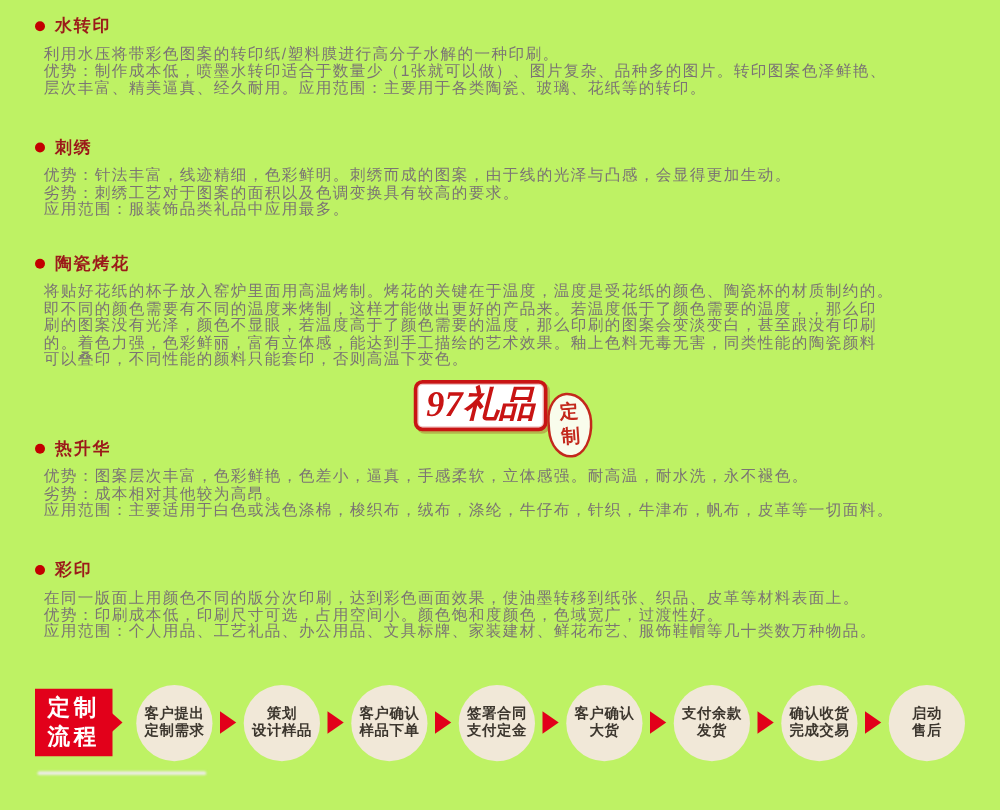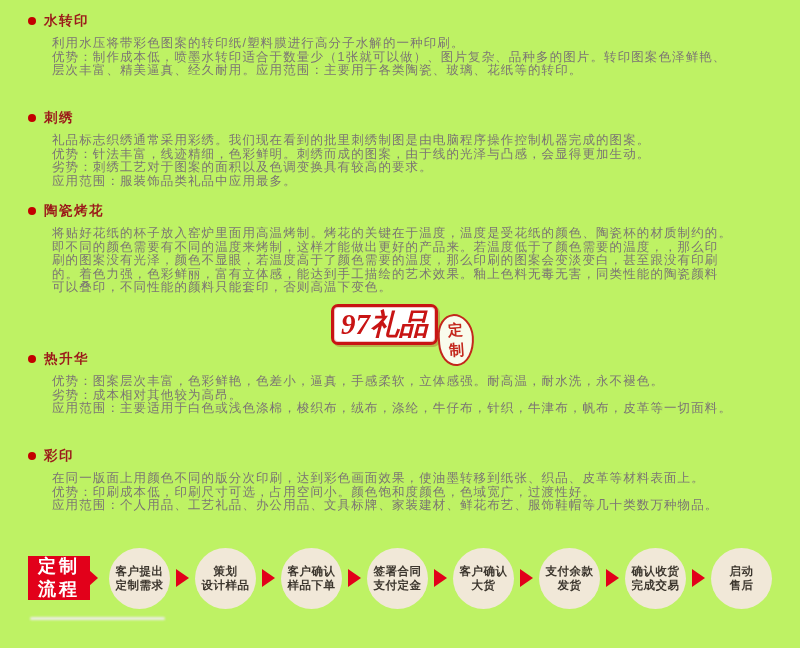--- a/index.html
+++ b/index.html
@@ -11,21 +11,21 @@
   .page{position:absolute;inset:0;background:#bef264;}
 
   
   .section{position:absolute;left:28px;right:18px;}
   .section-title{
     display:flex;align-items:center;gap:8px;
     font-size:13.5px;font-weight:bold;color:#9b1a1a;letter-spacing:1.5px;
   }
   .bullet{width:8px;height:8px;border-radius:50%;background:#c30000;flex:0 0 auto;}
   .section-body{
-    margin:7px 0 0 24px;font-size:12.5px;color:#7b7474;
+    margin:7px 0 0 7px;font-size:12.5px;color:#7b7474;
     letter-spacing:1.1px;line-height:13.6px;
   }
   .bodyline{white-space:nowrap;}
 
   .sec-1{top:12px;}
   .sec-2{top:109px;font-family:Liberation Serif, serif;}
   .sec-3{top:202px;}
   .sec-4{top:350px;}
   .sec-5{top:447px;}
 
@@ -48,21 +48,21 @@
     display:flex;flex-direction:column;align-items:center;justify-content:center;
     font-family:"Liberation Serif","DejaVu Serif",serif;
   }
 
   
   .flow{
     position:absolute;left:28px;top:547px;height:62px;
     display:flex;align-items:center;
   }
   .flow-label{
-    position:relative;width:62px;height:44px;background:#e2001a;
+    position:relative;width:62px;height:54px;background:#e2001a;
     color:#fff;font-weight:bold;font-size:18px;line-height:23px;
     letter-spacing:3px;text-align:center;
     display:flex;flex-direction:column;justify-content:center;
     flex:0 0 auto;
   }
   .flow-label::after{
     content:"";position:absolute;right:-8px;top:50%;transform:translateY(-50%);
     border-left:9px solid #e2001a;border-top:8px solid transparent;border-bottom:8px solid transparent;
   }
   .flow-gap{width:19px;flex:0 0 auto;}
@@ -100,21 +100,20 @@
       <div class="bodyline">层次丰富、精美逼真、经久耐用。应用范围：主要用于各类陶瓷、玻璃、花纸等的转印。</div>
     </div>
   </div>
 
   <div class="section sec-2">
     <div class="section-title">
       <span class="bullet"></span>
       <span>刺绣</span>
     </div>
     <div class="section-body">
-      <div class="bodyline">礼品标志织绣通常采用彩绣。我们现在看到的批里刺绣制图是由电脑程序操作控制机器完成的图案。</div>
       <div class="bodyline">优势：针法丰富，线迹精细，色彩鲜明。刺绣而成的图案，由于线的光泽与凸感，会显得更加生动。</div>
       <div class="bodyline">劣势：刺绣工艺对于图案的面积以及色调变换具有较高的要求。</div>
       <div class="bodyline">应用范围：服装饰品类礼品中应用最多。</div>
     </div>
   </div>
 
   <div class="section sec-3">
     <div class="section-title">
       <span class="bullet"></span>
       <span>陶瓷烤花</span>

